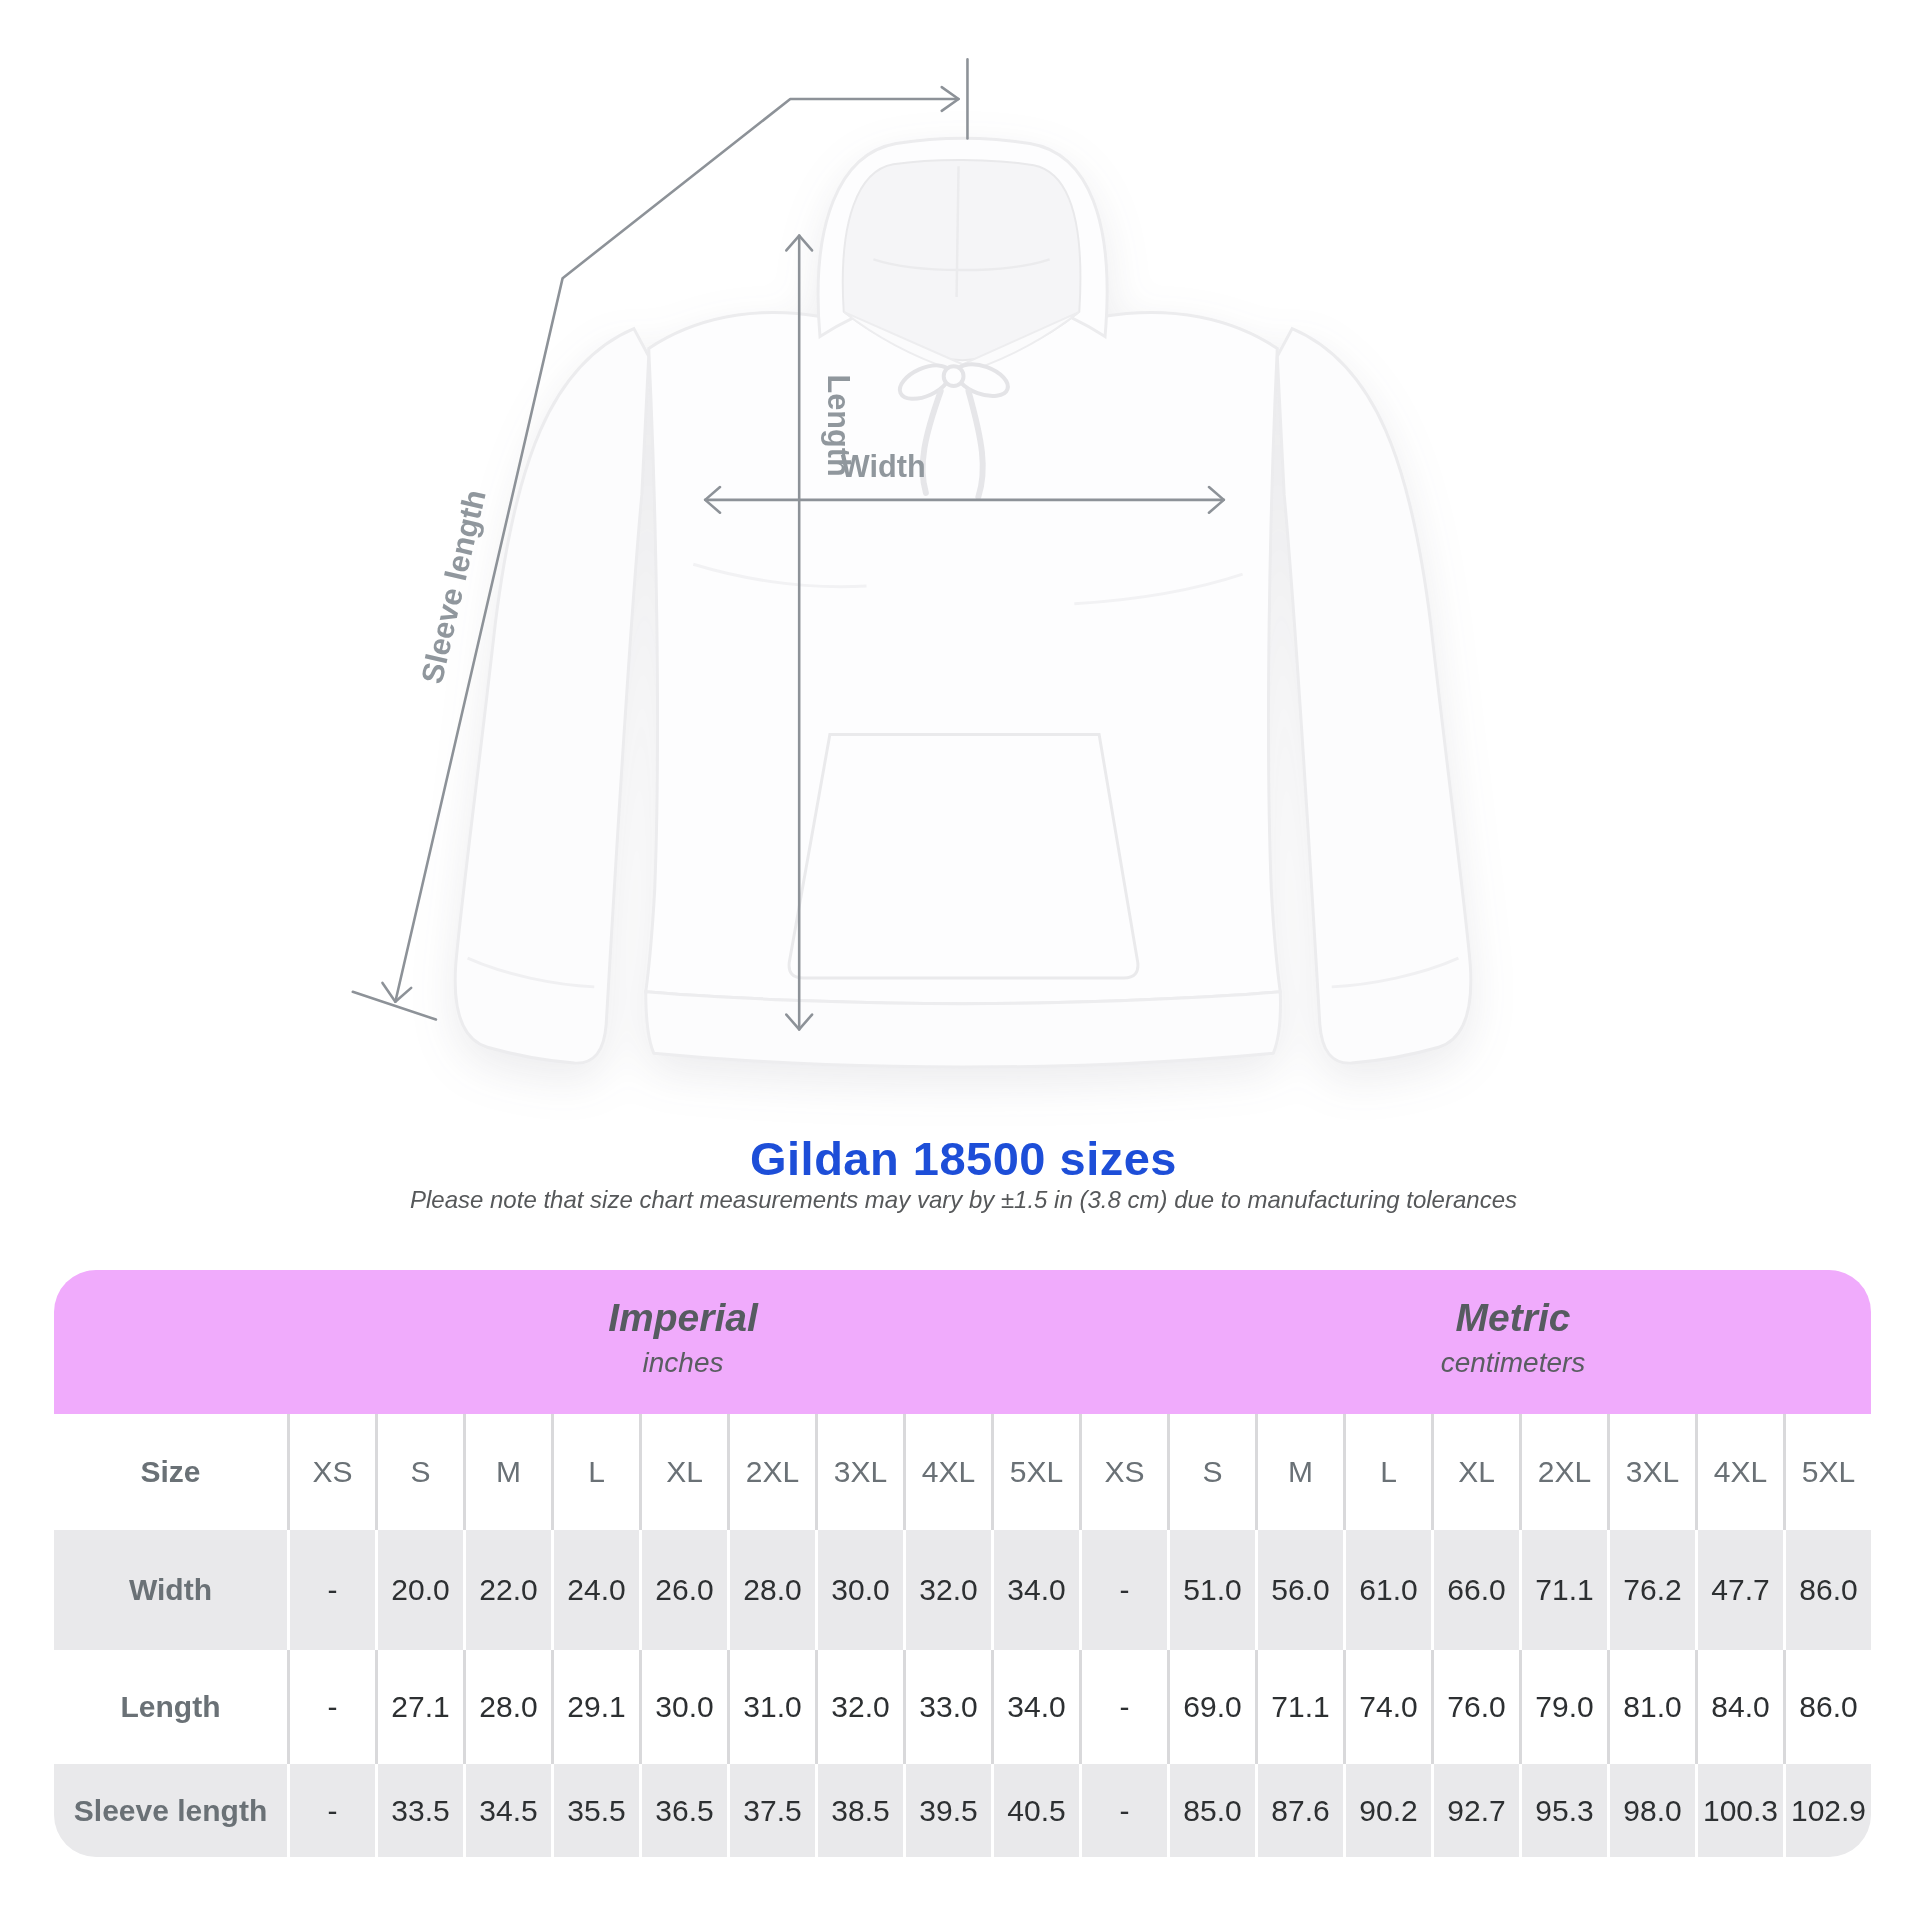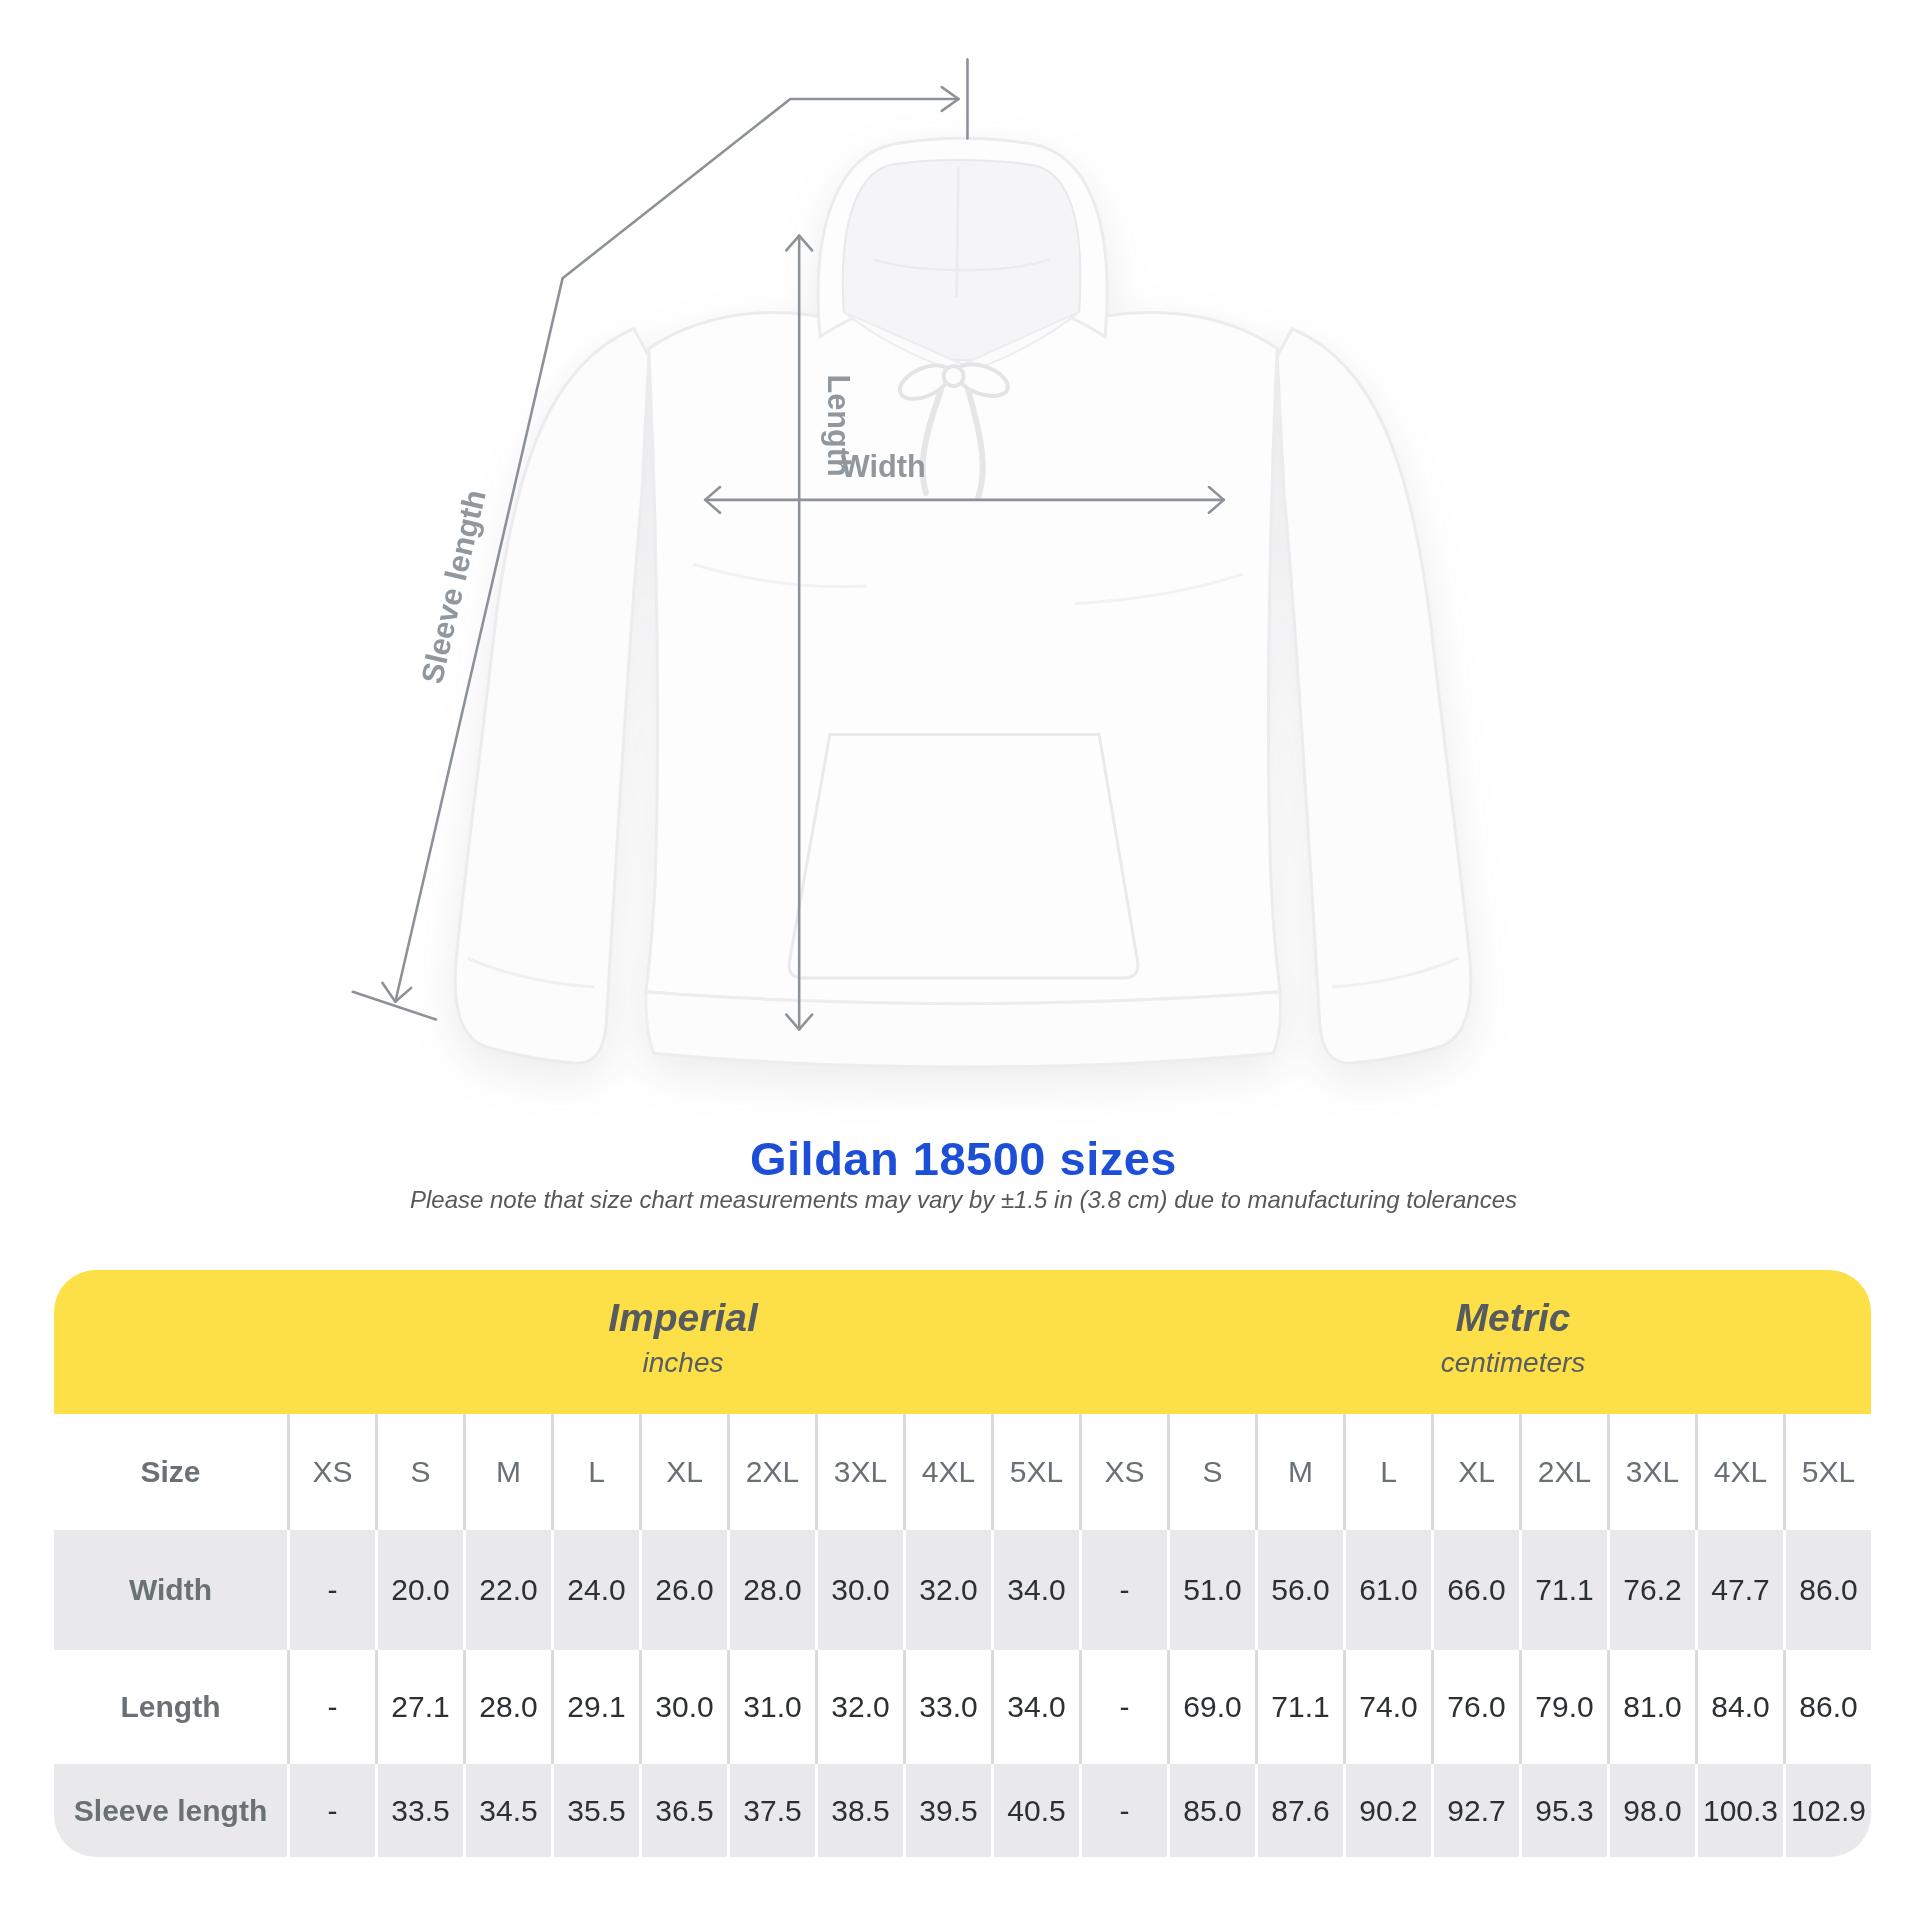--- a/index.html
+++ b/index.html
@@ -10,21 +10,21 @@
   .hoodie{filter:drop-shadow(0px 16px 22px rgba(70,70,85,0.10));}
 
   
   .title{position:absolute;left:0;top:1123px;width:100%;text-align:center;
          font-size:47px;font-weight:700;color:#1d4ed8;letter-spacing:0.5px;margin-top:8px;}
   .subtitle{position:absolute;left:0;top:1186px;width:100%;text-align:center;
          font-style:italic;font-size:24px;color:#56585a;}
 
   
   .size-table{position:absolute;left:54px;top:1270px;width:1817px;color:#6a7176;}
-  .band{height:144px;background:#fde047;border-radius:42px 42px 0 0;position:relative;}
+  .band{height:144px;background:#f0abfc;border-radius:42px 42px 0 0;position:relative;}
   .band .group{position:absolute;top:24px;width:792px;text-align:center;}
   .band .group.imperial{left:233px;}
   .band .group.metric{left:1063px;}
   .band .gname{font-size:39px;font-weight:700;font-style:italic;color:#565b60;line-height:1.25;}
   .band .gunit{font-size:28px;font-style:italic;color:#595d61;line-height:1.4;}
 
   .trow{display:flex;align-items:stretch;justify-content:center;}
   .trow .label{width:233px;flex:none;display:flex;align-items:center;justify-content:center;
                font-weight:700;font-size:30px;color:#6a7176;}
   .trow .cells{flex:1 1 auto;display:flex;}

